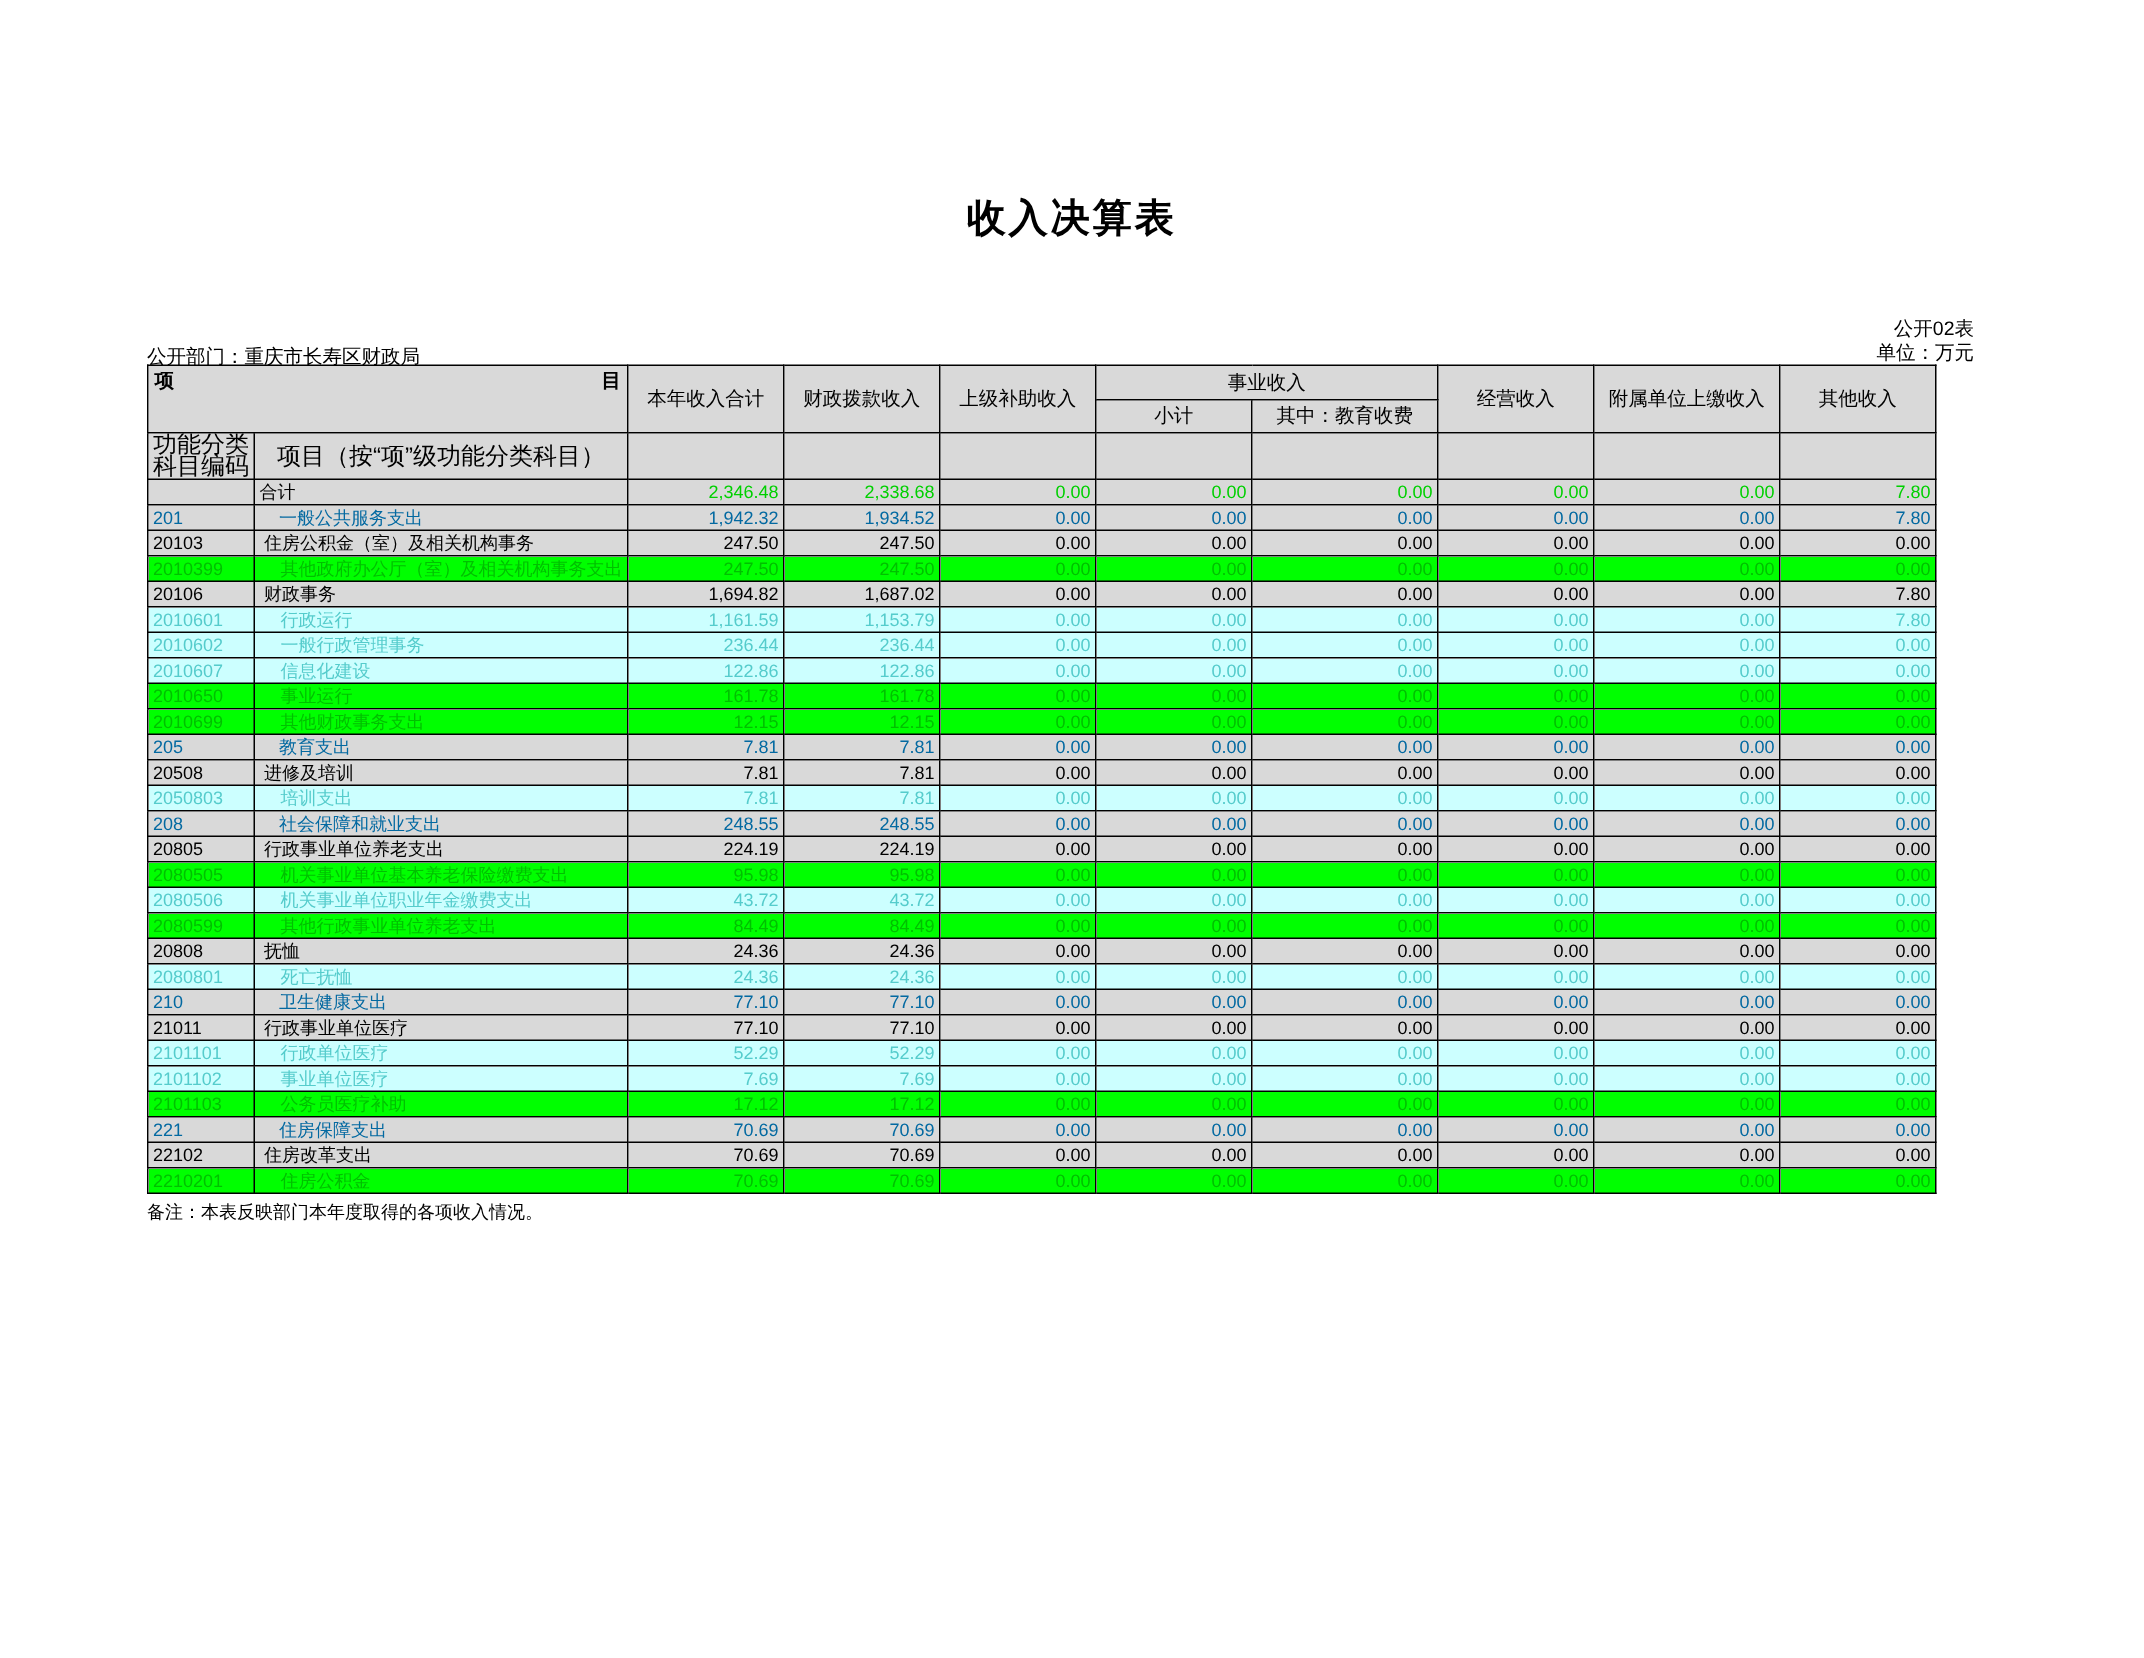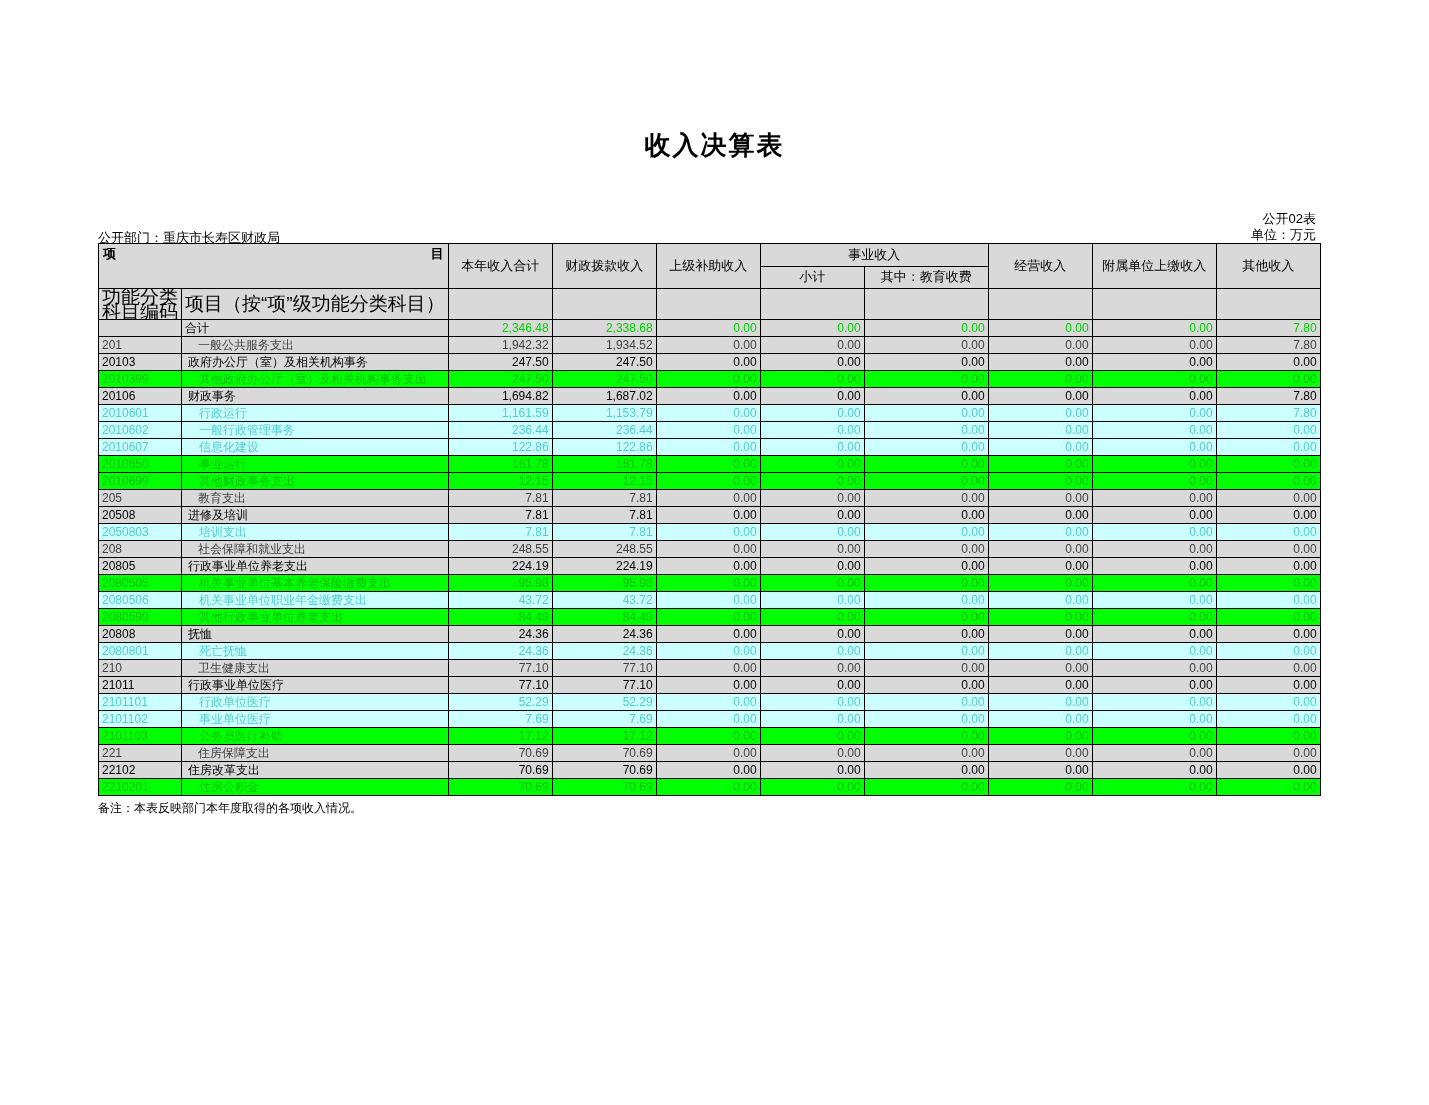--- a/index.html
+++ b/index.html
@@ -90,21 +90,21 @@
   .corner-right {
     position: absolute;
     right: 4px;
     top: 1px;
     font-size: 13px;
     font-weight: bold;
   }
   .sub-hdr-code, .sub-hdr-name {
     background: #d9d9d9;
     text-align: center;
-    font-size: 19px;
+    font-size: 16px;
     font-weight: bold;
     vertical-align: middle;
   }
   .sub-hdr-code span { display: block; line-height: 15px; }
 
   
   td.code {
     text-align: left;
     height: 16px;
     line-height: 16px;
@@ -118,21 +118,21 @@
     text-align: right;
     height: 16px;
     line-height: 16px;
     padding-right: 5px;
   }
   
   .lvl-total td { background: #d9d9d9; color: #00a000; font-weight: normal; }
   .lvl-total td.name { color: #000000; }
   .lvl-total td.num { color: #00d000; }
 
-  .lvl1 td { background: #d9d9d9; color: #404040; font-weight: bold; }
+  .lvl1 td { background: #d9d9d9; color: #0369a1; font-weight: bold; }
   .lvl2 td { background: #d9d9d9; color: #000000; font-weight: bold; }
   .lvl3 td { background: #00ff00; color: #00c000; }
   .lvl3alt td { background: #ccffff; color: #55cccc; }
 
   .lvl1 td.name { padding-left: 16px; }
   .lvl2 td.name { padding-left: 6px; }
   .lvl3 td.name, .lvl3alt td.name { padding-left: 17px; }
   .lvl3 td.code, .lvl3alt td.code { padding-left: 3px; }
 
   .note {
@@ -220,21 +220,21 @@
           <td class="num">1,934.52</td>
           <td class="num">0.00</td>
           <td class="num">0.00</td>
           <td class="num">0.00</td>
           <td class="num">0.00</td>
           <td class="num">0.00</td>
           <td class="num">7.80</td>
         </tr>
         <tr class="lvl2">
           <td class="code">20103</td>
-          <td class="name">政府办公厅（室）及相关机构事务</td>
+          <td class="name">住房公积金（室）及相关机构事务</td>
           <td class="num">247.50</td>
           <td class="num">247.50</td>
           <td class="num">0.00</td>
           <td class="num">0.00</td>
           <td class="num">0.00</td>
           <td class="num">0.00</td>
           <td class="num">0.00</td>
           <td class="num">0.00</td>
         </tr>
         <tr class="lvl3">

